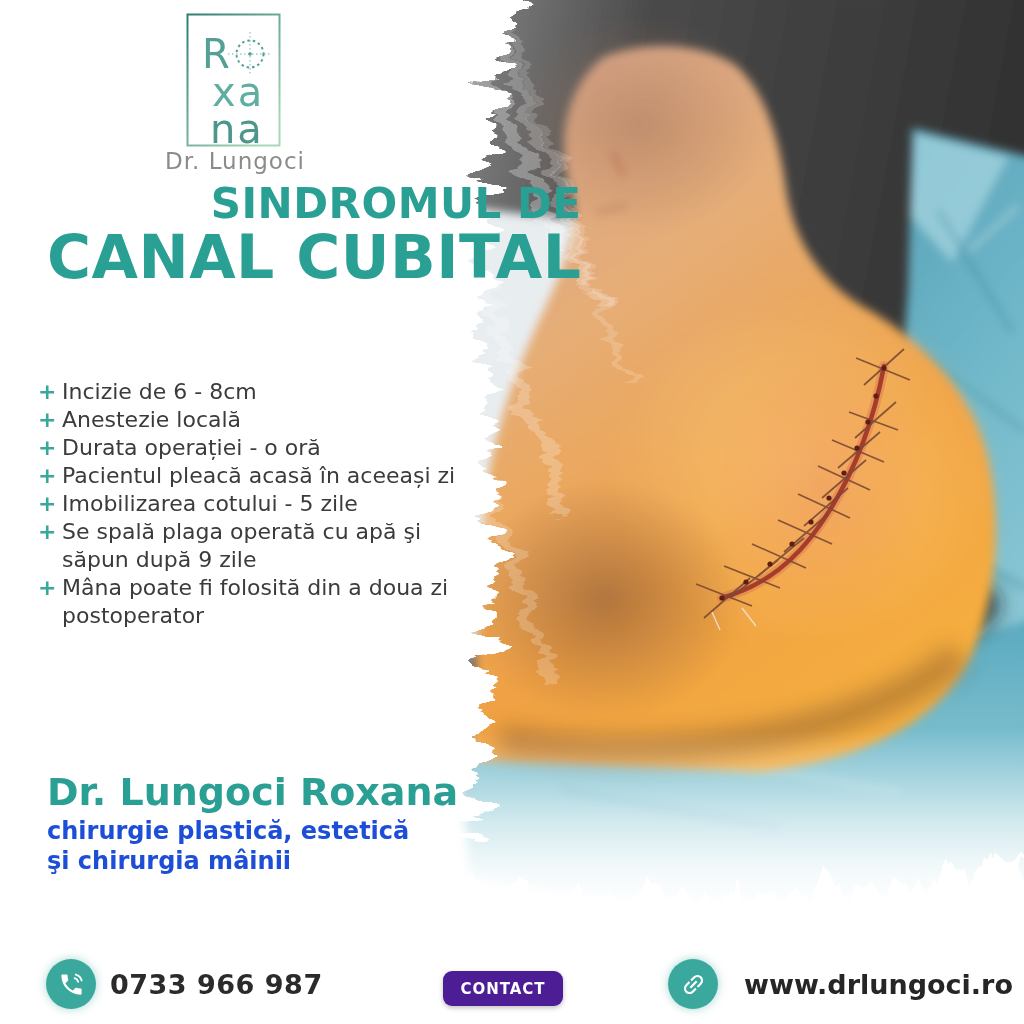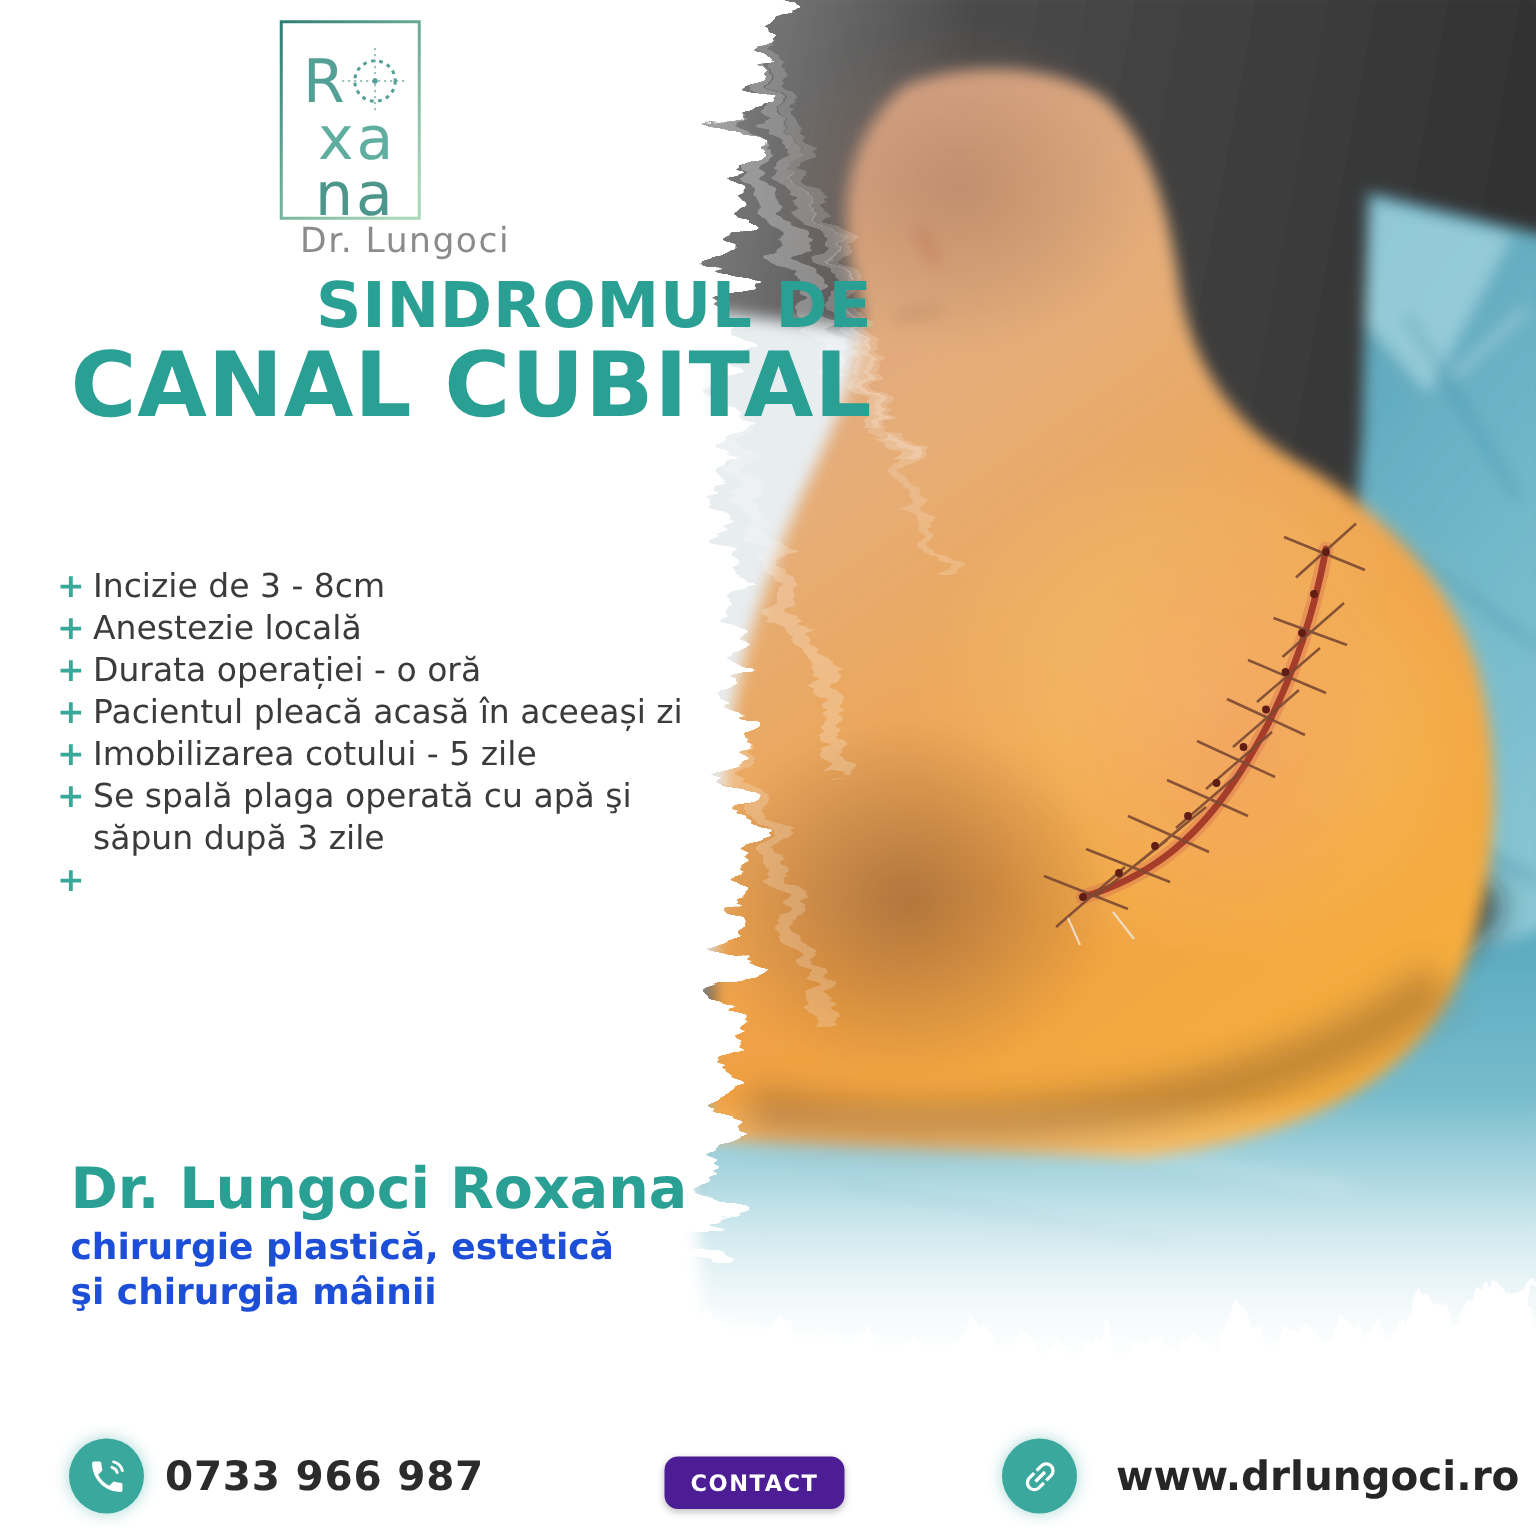--- a/index.html
+++ b/index.html
@@ -5,21 +5,21 @@
   html,body{margin:0;padding:0;}
   body{width:1024px;height:1024px;overflow:hidden;background:#ffffff;
        font-family:"DejaVu Sans","Liberation Sans",sans-serif;}
   .canvas{position:relative;width:1024px;height:1024px;background:#fff;}
 
   
   .photo-svg{position:absolute;inset:0;z-index:1;}
 
   
   .logo-wrap{position:absolute;left:130px;top:0;width:210px;height:185px;z-index:3;}
-  .logo-caption{position:absolute;left:130px;top:148px;width:210px;text-align:right;
+  .logo-caption{position:absolute;left:130px;top:148px;width:210px;text-align:center;
      font-size:23px;letter-spacing:1px;color:#8b8b8b;z-index:3;}
 
   
   .title-block{position:absolute;left:47px;top:182px;z-index:3;line-height:1.04;text-align:right;}
   .title-line1{font-size:42px;font-weight:600;color:#2aa094;letter-spacing:.5px;}
   .title-line2{font-size:60px;font-weight:800;color:#2aa094;letter-spacing:.5px;}
 
   
   .proc-list{position:absolute;left:38px;top:378px;width:418px;z-index:3;
      list-style:none;margin:0;padding:0;}
@@ -243,39 +243,39 @@
   <div class="logo-caption">Dr. Lungoci</div>
 
   <div class="title-block">
     <div class="title-line1">SINDROMUL DE</div>
     <div class="title-line2">CANAL CUBITAL</div>
   </div>
 
   <ul class="proc-list">
     <li>
       <span class="plus">+</span>
-      <span>Incizie de 3 - 8cm</span></li>
+      <span>Incizie de 6 - 8cm</span></li>
     <li>
       <span class="plus">+</span>
       <span>Anestezie locală</span></li>
     <li>
       <span class="plus">+</span>
       <span>Durata operației - o oră</span></li>
     <li>
       <span class="plus">+</span>
       <span>Pacientul pleacă acasă în aceeași zi</span></li>
     <li>
       <span class="plus">+</span>
       <span>Imobilizarea cotului - 5 zile</span></li>
     <li>
       <span class="plus">+</span>
-      <span>Se spală plaga operată cu apă şi săpun după 3 zile</span></li>
-    <li>
-      <span class="plus">+</span>
-      </li>
+      <span>Se spală plaga operată cu apă şi săpun după 9 zile</span></li>
+    <li>
+      <span class="plus">+</span>
+      <span>Mâna poate fi folosită din a doua zi postoperator</span></li>
   </ul>
 
   <div class="doc-name">Dr. Lungoci Roxana</div>
   <div class="doc-spec">chirurgie plastică, estetică şi chirurgia mâinii</div>
 
   <div class="footer">
 
     <div class="icon-circle phone-circle">
       <svg width="27" height="27" viewBox="0 0 24 24" aria-hidden="true">
         <path fill="#ffffff" d="M6.62 10.79c1.44 2.83 3.76 5.14 6.59 6.59l2.2-2.21c.27-.27.67-.36 1.02-.24 1.12.37 2.33.57 3.57.57.55 0 1 .45 1 1V20c0 .55-.45 1-1 1-9.39 0-17-7.61-17-17 0-.55.45-1 1-1h3.5c.55 0 1 .45 1 1 0 1.25.2 2.45.57 3.57.11.35.03.74-.25 1.02l-2.2 2.2z"></path>

